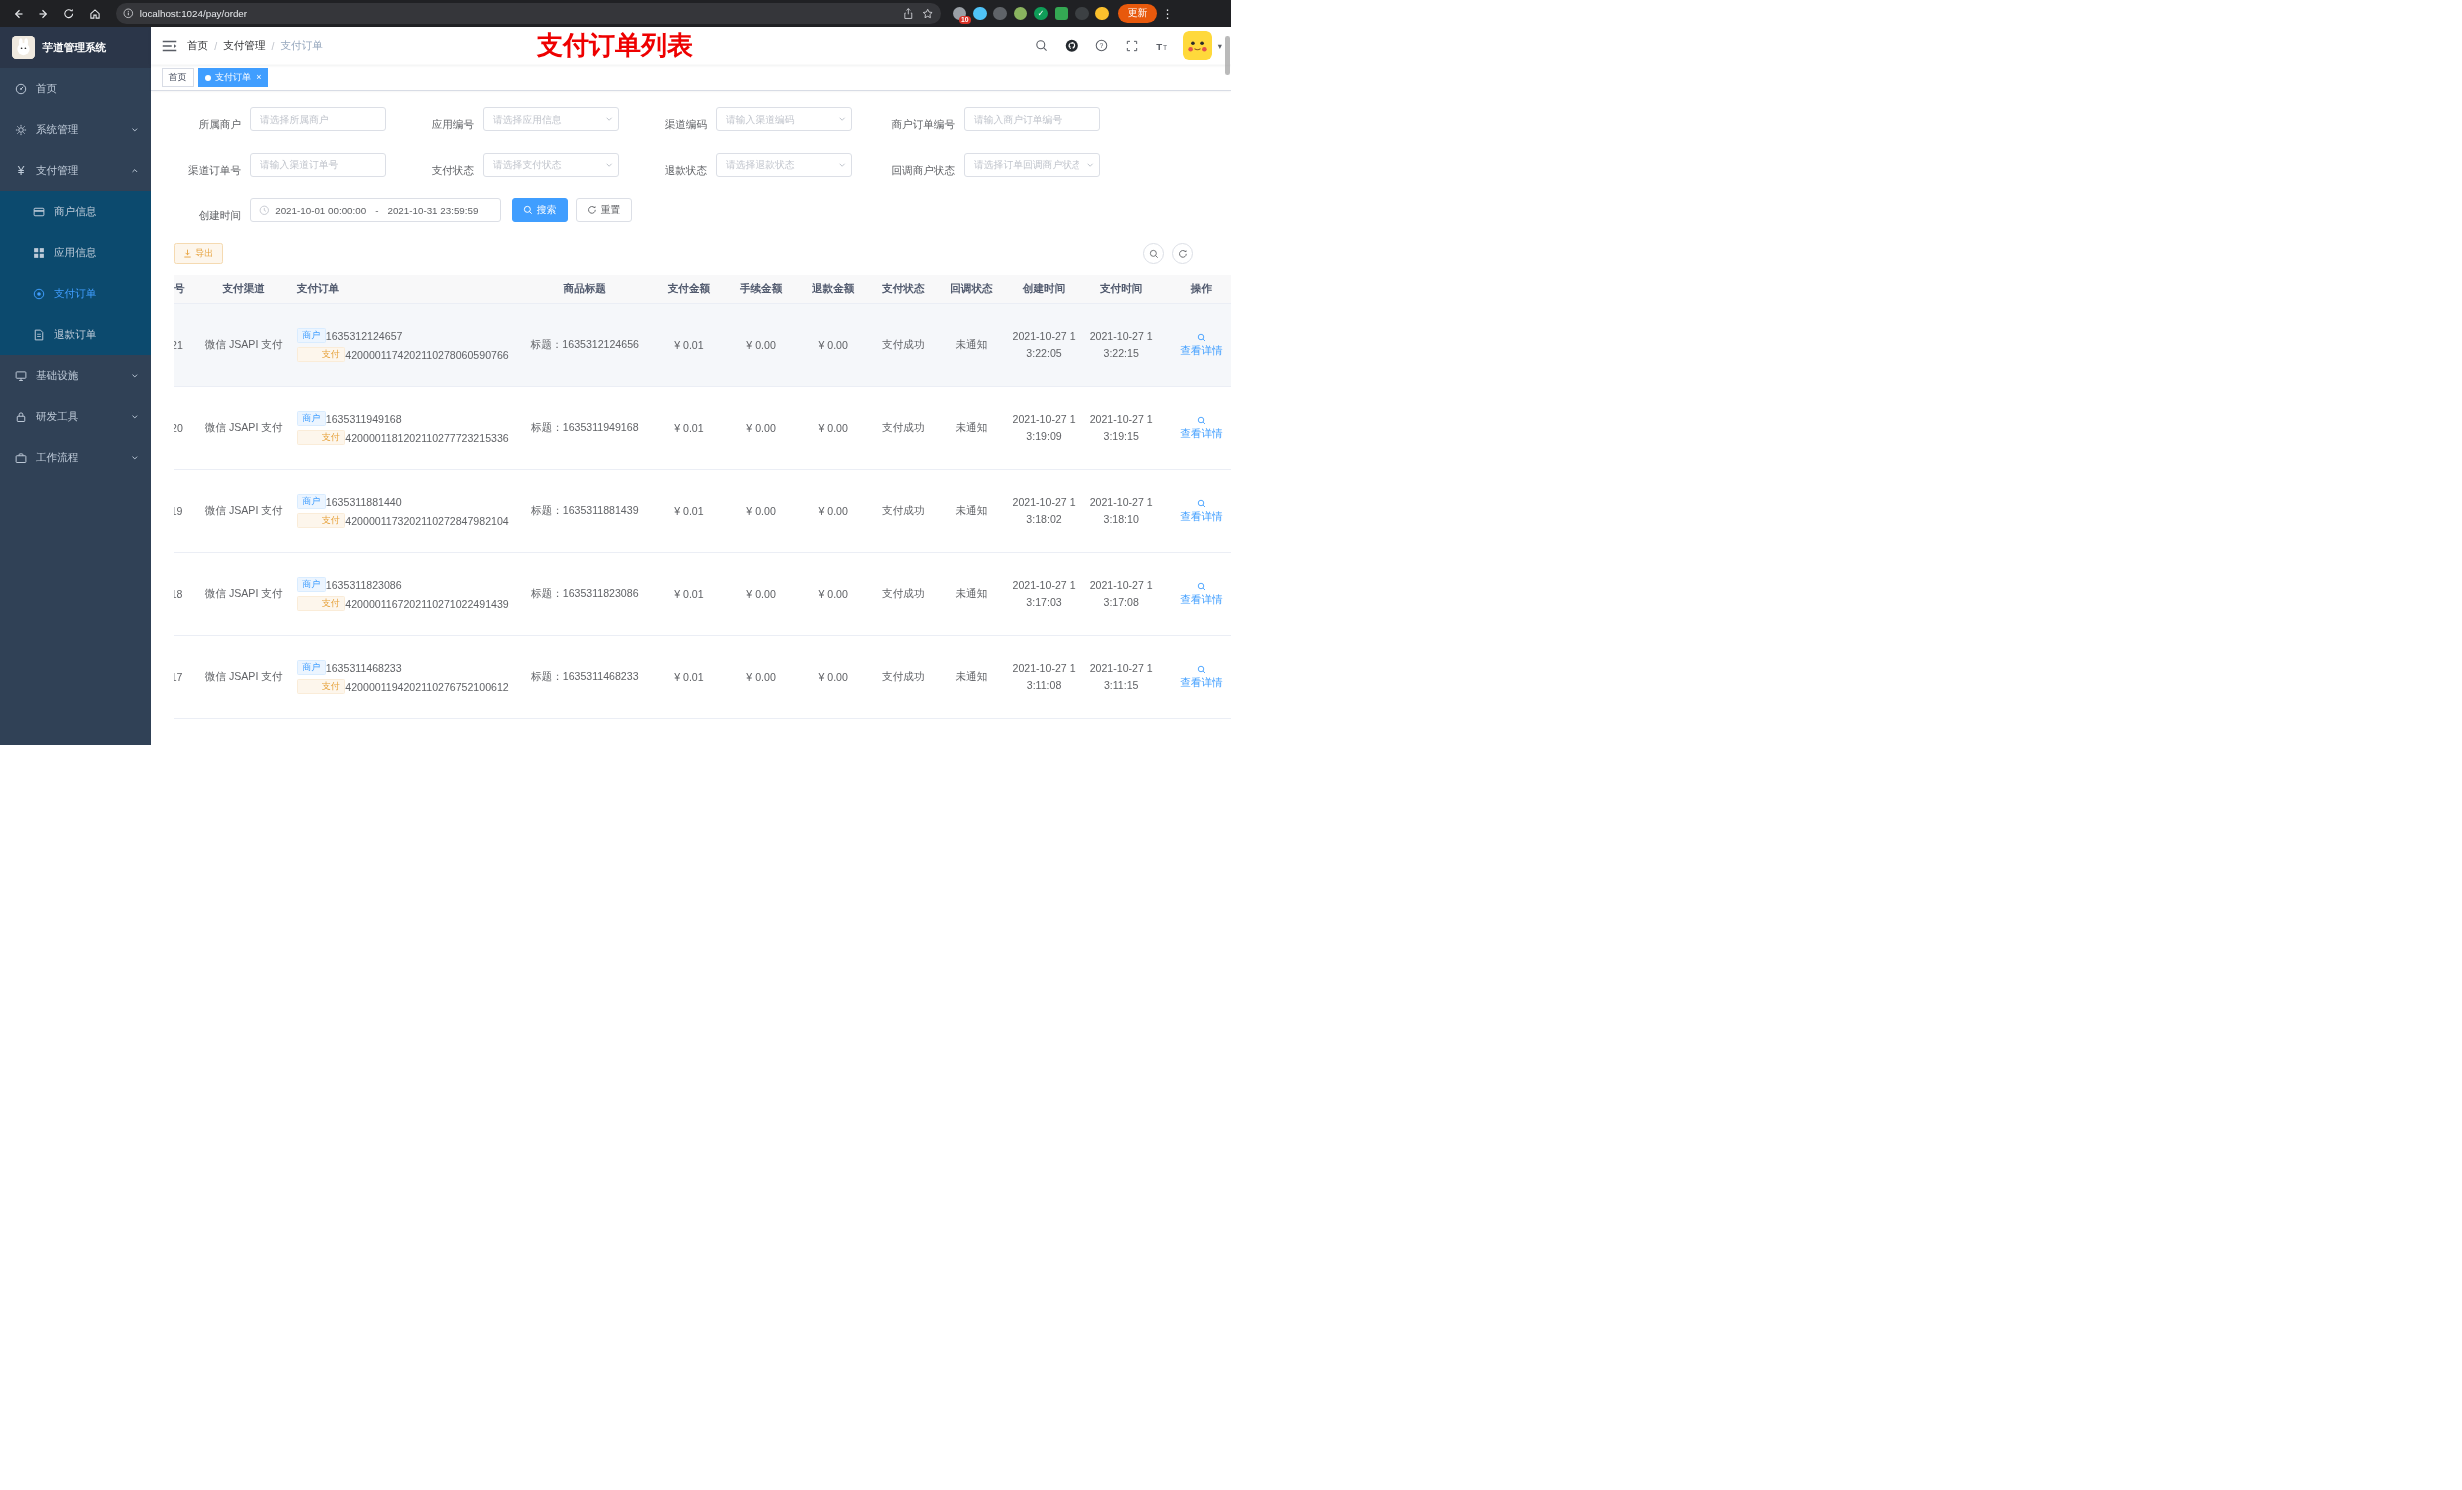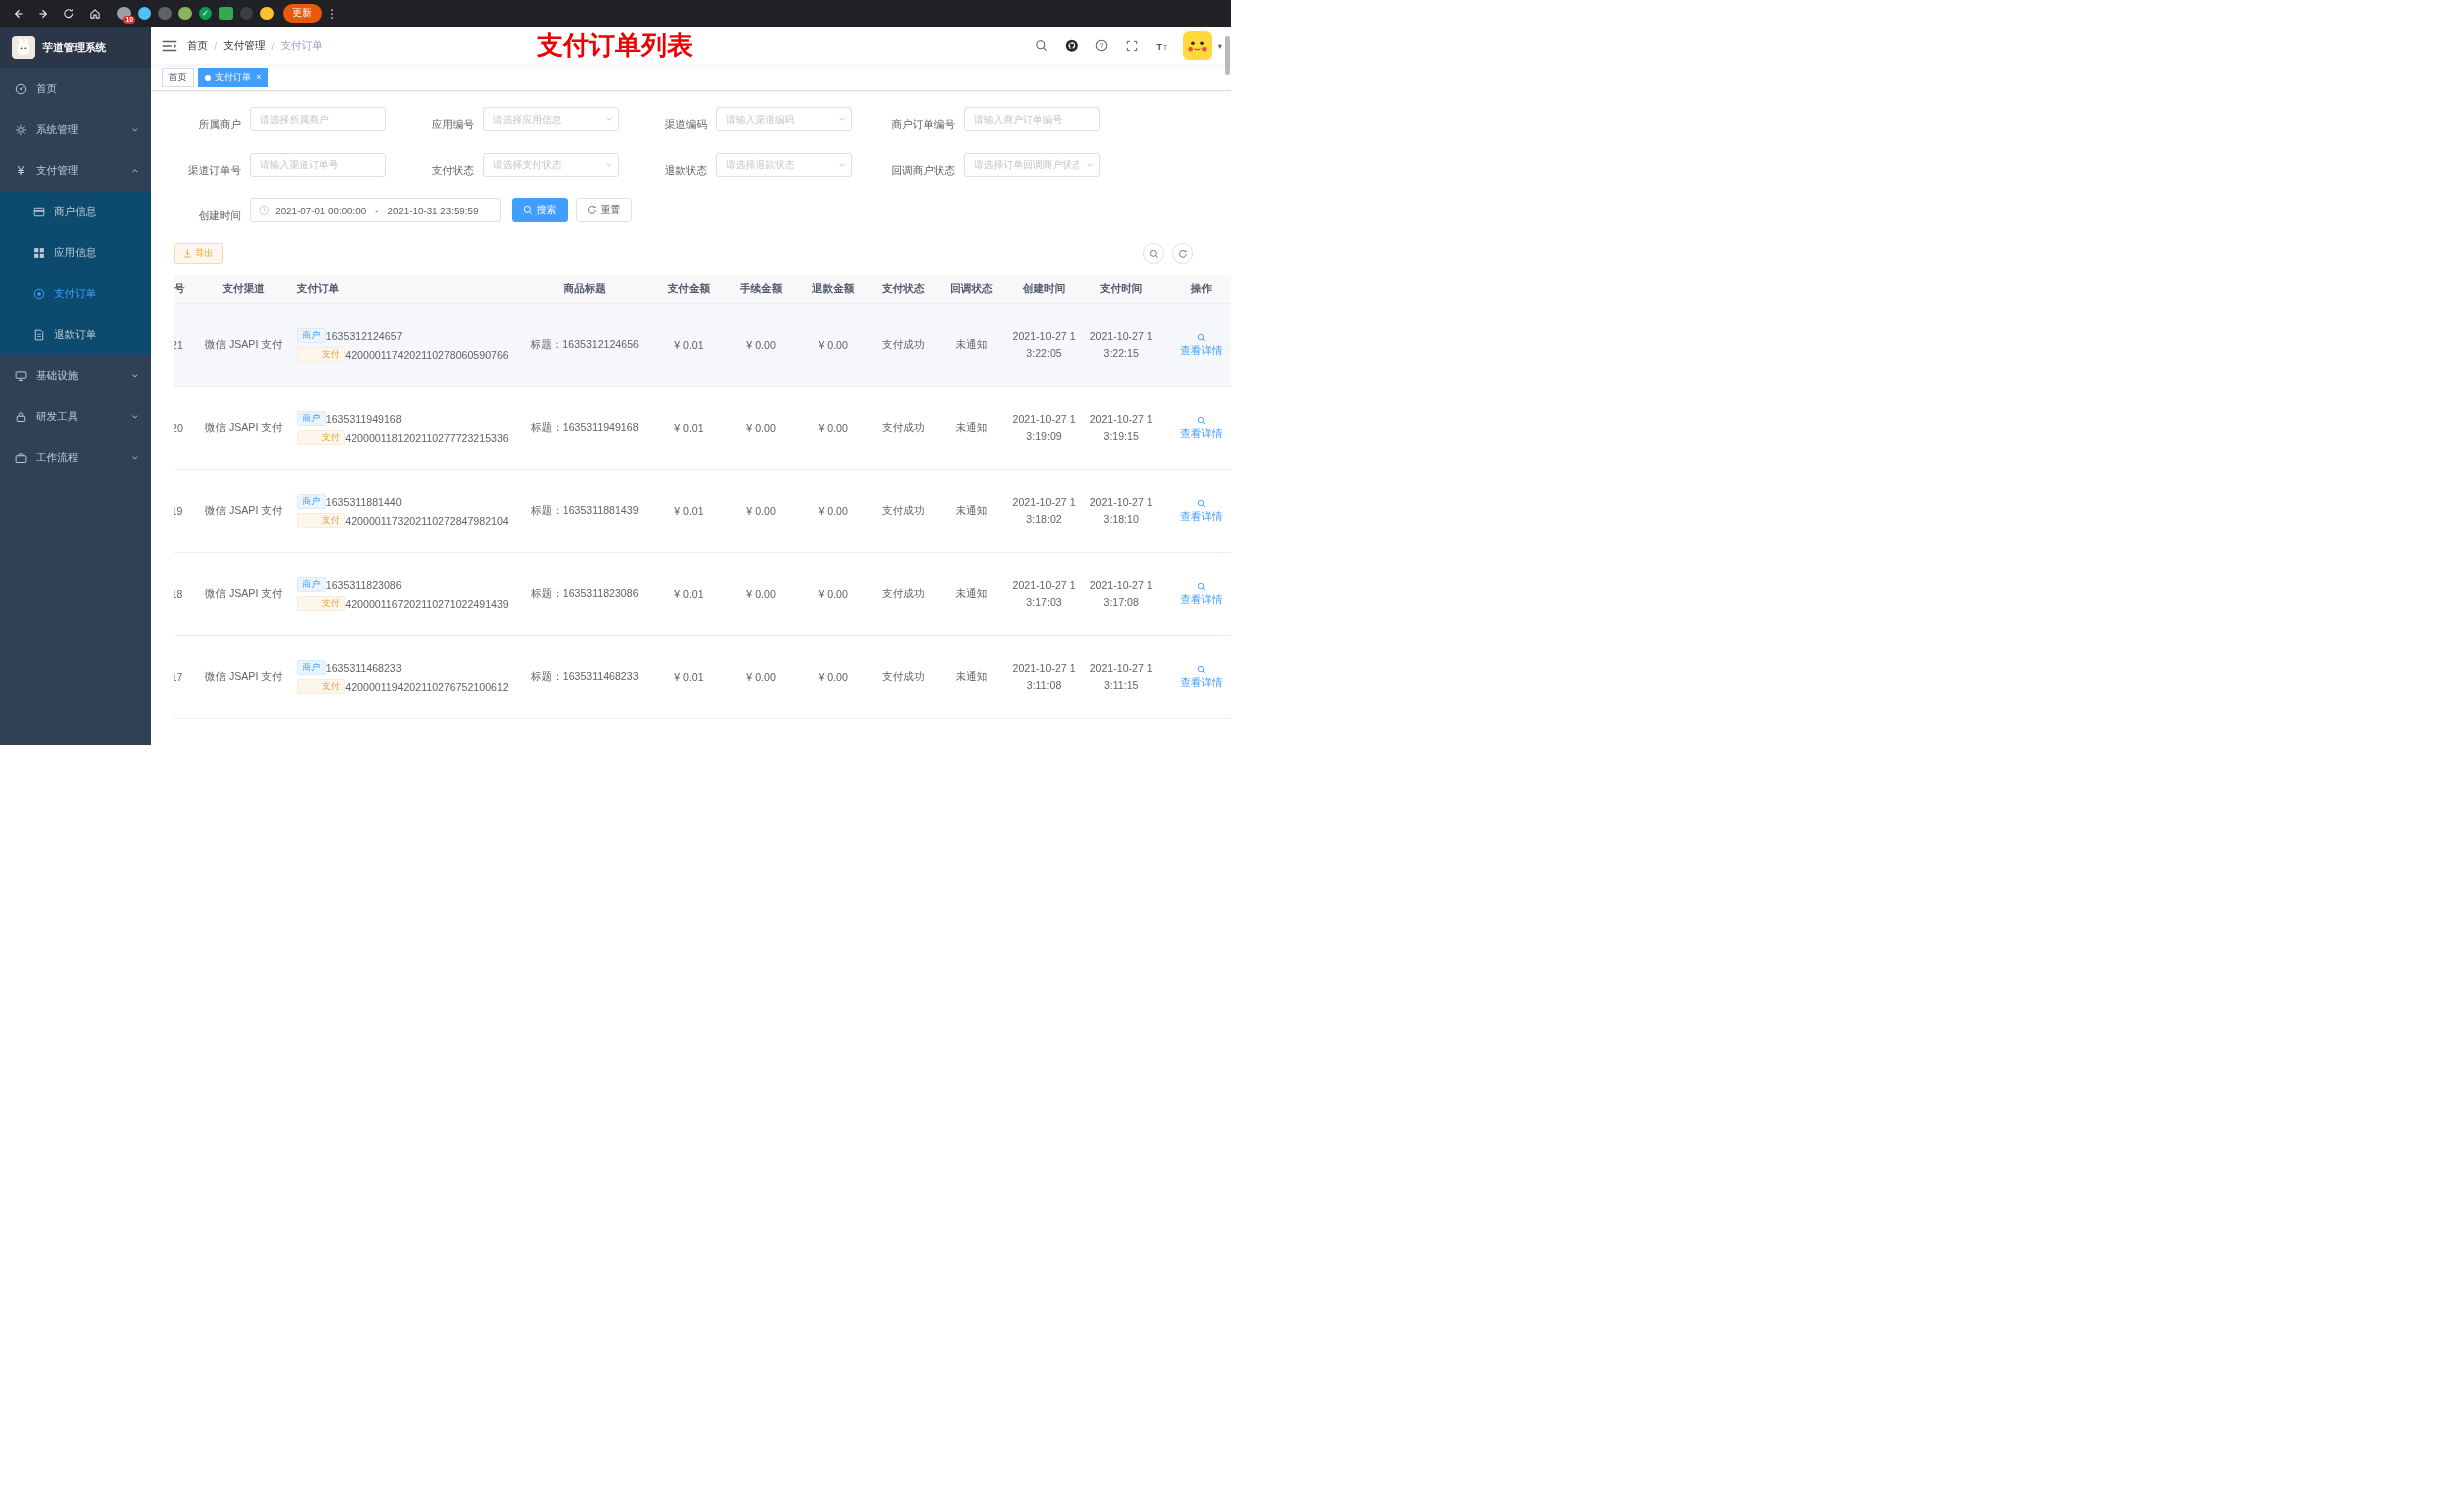--- a/index.html
+++ b/index.html
@@ -114,20 +114,38 @@
     <svg width="11.4" height="11.4" viewBox="0 0 16 16">
         <path d="M13.5 8a5.5 5.5 0 1 1-1.6-3.9" stroke="currentColor" stroke-width="1.5" fill="none"></path>
         <path d="M13.7 1.5v3.2h-3.2z" fill="currentColor"></path>
       </svg>
   </div>
   <div class="nav-btn">
     <svg width="12" height="12" viewBox="0 0 16 16">
         <path d="M2.5 7.5L8 2.5l5.5 5v6h-4v-4h-3v4h-4z" stroke="currentColor" stroke-width="1.4" fill="none"></path>
       </svg>
   </div>
+  <div class="url-bar">
+    <svg width="10.6" height="10.6" viewBox="0 0 16 16">
+        <circle cx="8" cy="8" r="6.5" stroke="#dadce0" fill="none" stroke-width="1.2"></circle>
+        <rect x="7.3" y="7" width="1.4" height="4" fill="#dadce0"></rect>
+        <rect x="7.3" y="4.4" width="1.4" height="1.4" fill="#dadce0"></rect>
+      </svg>
+    <span class="url-text">localhost:1024/pay/order</span>
+    <span class="right-in">
+      <svg width="10.6" height="11.4" viewBox="0 0 16 18">
+          <path d="M8 1v9" stroke="currentColor" stroke-width="1.3" fill="none"></path>
+          <path d="M5 4l3-3 3 3" stroke="currentColor" stroke-width="1.3" fill="none"></path>
+          <path d="M4 8H2.5v8.5h11V8H12" stroke="currentColor" stroke-width="1.3" fill="none"></path>
+        </svg>
+      <svg width="11.4" height="11.4" viewBox="0 0 16 16">
+          <path d="M8 1.8l1.9 3.9 4.3.6-3.1 3 .7 4.3L8 11.6l-3.8 2 .7-4.3-3.1-3 4.3-.6z" stroke="currentColor" stroke-width="1.2" fill="none"></path>
+        </svg>
+    </span>
+  </div>
   <div class="ext-area">
     <span class="ext-icon" style="background:#9aa0a6">
         <span class="ext-badge">10</span>
       </span>
     <span class="ext-icon" style="background:#4fc3f7"></span>
     <span class="ext-icon" style="background:#5f6368"></span>
     <span class="ext-icon" style="background:#8ab45f"></span>
     <span class="ext-icon" style="background:#0f9d58;color:#fff;font-size:8.3px;text-align:center;line-height:13.6px;">✓</span>
     <span class="ext-icon ext-sq" style="background:#34a853"></span>
     <span class="ext-icon" style="background:#3c4043"></span>
@@ -400,21 +418,21 @@
       </div>
 
       <div class="filter-row">
         <div class="filter-item" style="margin-right:0">
           <span class="f-label">创建时间</span>
           <span class="date-range">
             <svg width="10.6" height="10.6" viewBox="0 0 16 16">
                 <circle cx="8" cy="8" r="6.3" stroke="#c0c4cc" fill="none" stroke-width="1.3"></circle>
                 <path d="M8 4.5V8l2.5 1.6" stroke="#c0c4cc" fill="none" stroke-width="1.3"></path>
               </svg>
-            <span>2021-07-01 00:00:00</span>
+            <span>2021-10-01 00:00:00</span>
             <span class="sep">-</span>
             <span>2021-10-31 23:59:59</span>
           </span>
         </div>
         <button class="btn btn-primary btn-search">
           <svg width="9.8" height="9.8" viewBox="0 0 18 18">
               <circle cx="8" cy="8" r="5.5" stroke="#fff" fill="none" stroke-width="1.8"></circle>
               <path d="M12.2 12.2L16 16" stroke="#fff" stroke-width="1.8"></path>
             </svg>
           <span>搜索</span>

